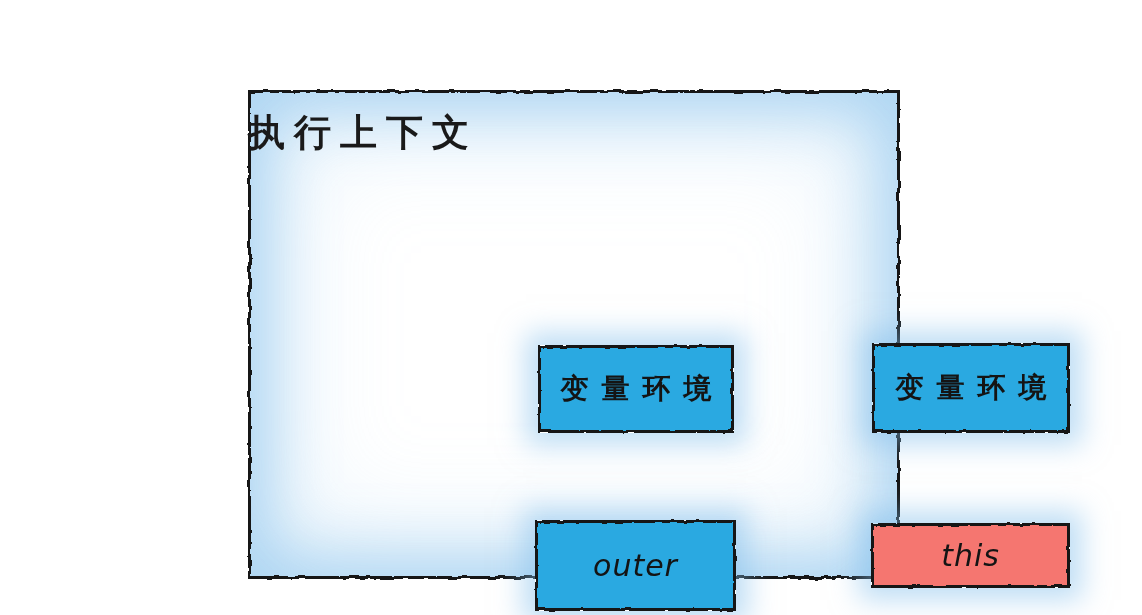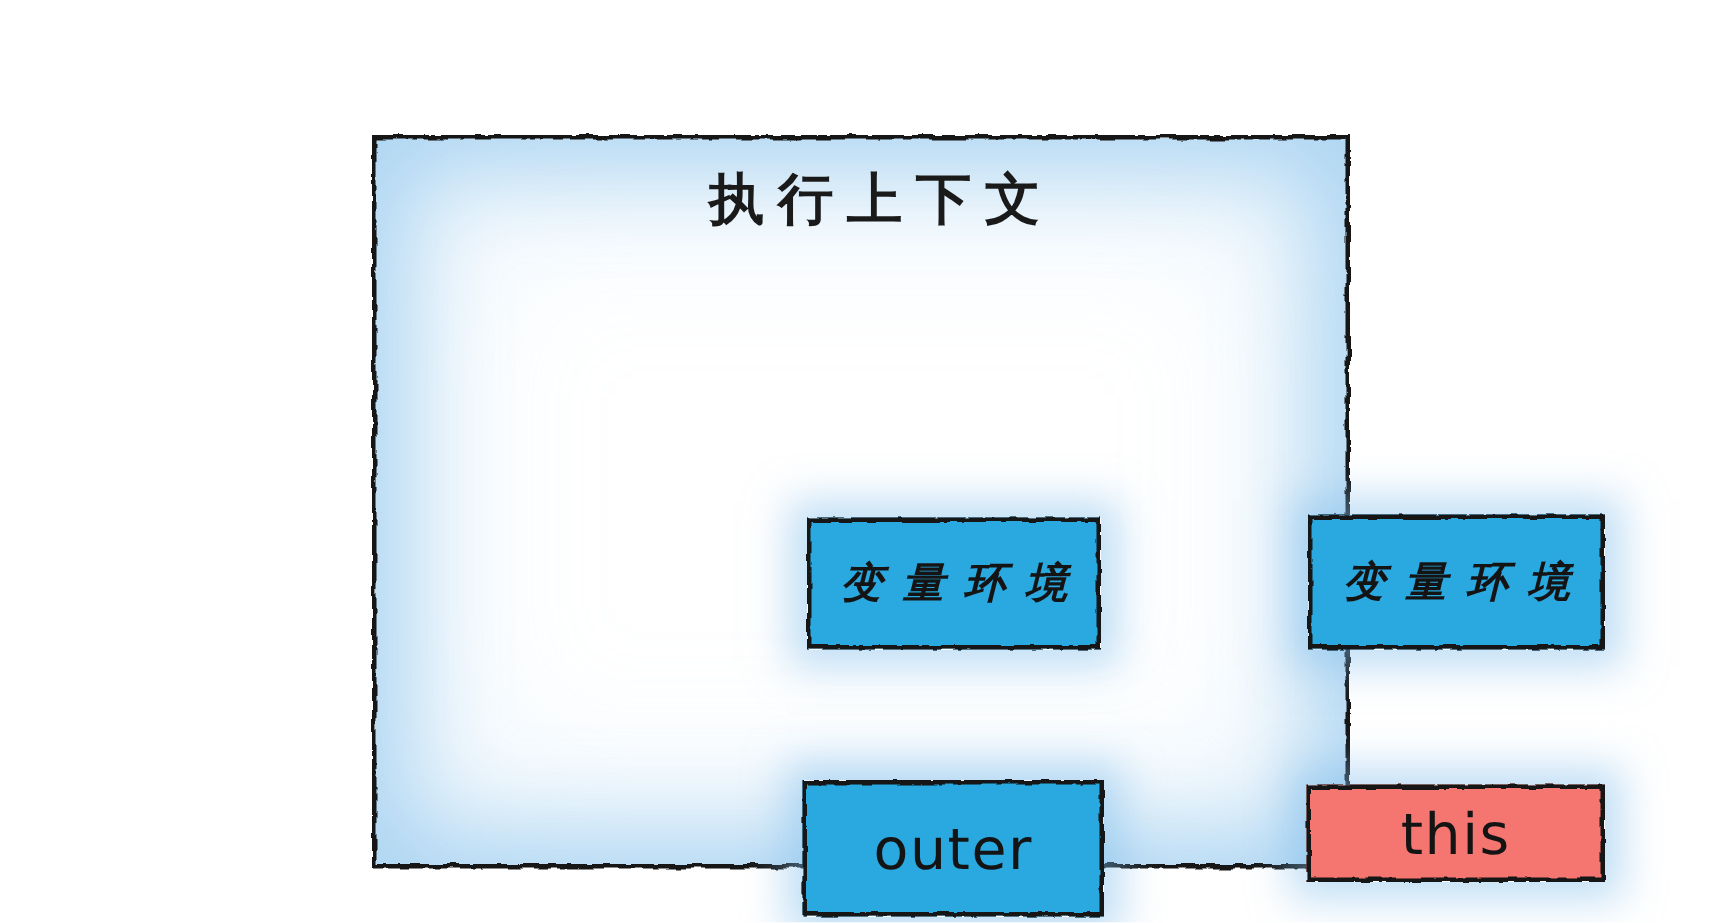--- a/index.html
+++ b/index.html
@@ -36,26 +36,25 @@
     inset: 0;
     border: 3px solid #141414;
     filter: url(#roughen);
     pointer-events: none;
   }
   .frame-title {
     position: absolute;
     left: 0;
     right: 0;
     top: 18px;
-    text-align: center;
+    text-align: left;
     font-size: 37px;
     font-weight: bold;
     color: #1a1a1a;
     letter-spacing: 9px;
-    padding-left: 27px;
   }
 
   
   .box {
     position: absolute;
     display: flex;
     align-items: center;
     justify-content: center;
     box-shadow: 0 0 26px 12px rgba(128, 190, 235, 0.50);
   }
@@ -68,26 +67,26 @@
   .box-label {
     position: relative;
     z-index: 1;
     color: #141414;
     font-weight: bold;
   }
   .label-cjk {
     font-size: 28px;
     letter-spacing: 13px;
     margin-right: -13px;
-    font-style: italic;
   }
   .label-latin {
-    font-size: 38px;
+    font-size: 30px;
     letter-spacing: 1px;
     font-weight: normal;
+    font-style: italic;
   }
 
   .box-var   { left: 290px; top: 255px; width: 196px; height: 88px; }
   .box-lex   { left: 624px; top: 253px; width: 198px; height: 90px; }
   .box-outer { left: 287px; top: 430px; width: 201px; height: 91px; }
   .box-this  { left: 623px; top: 433px; width: 199px; height: 65px; }
 </style>
 </head>
 <body>
 

